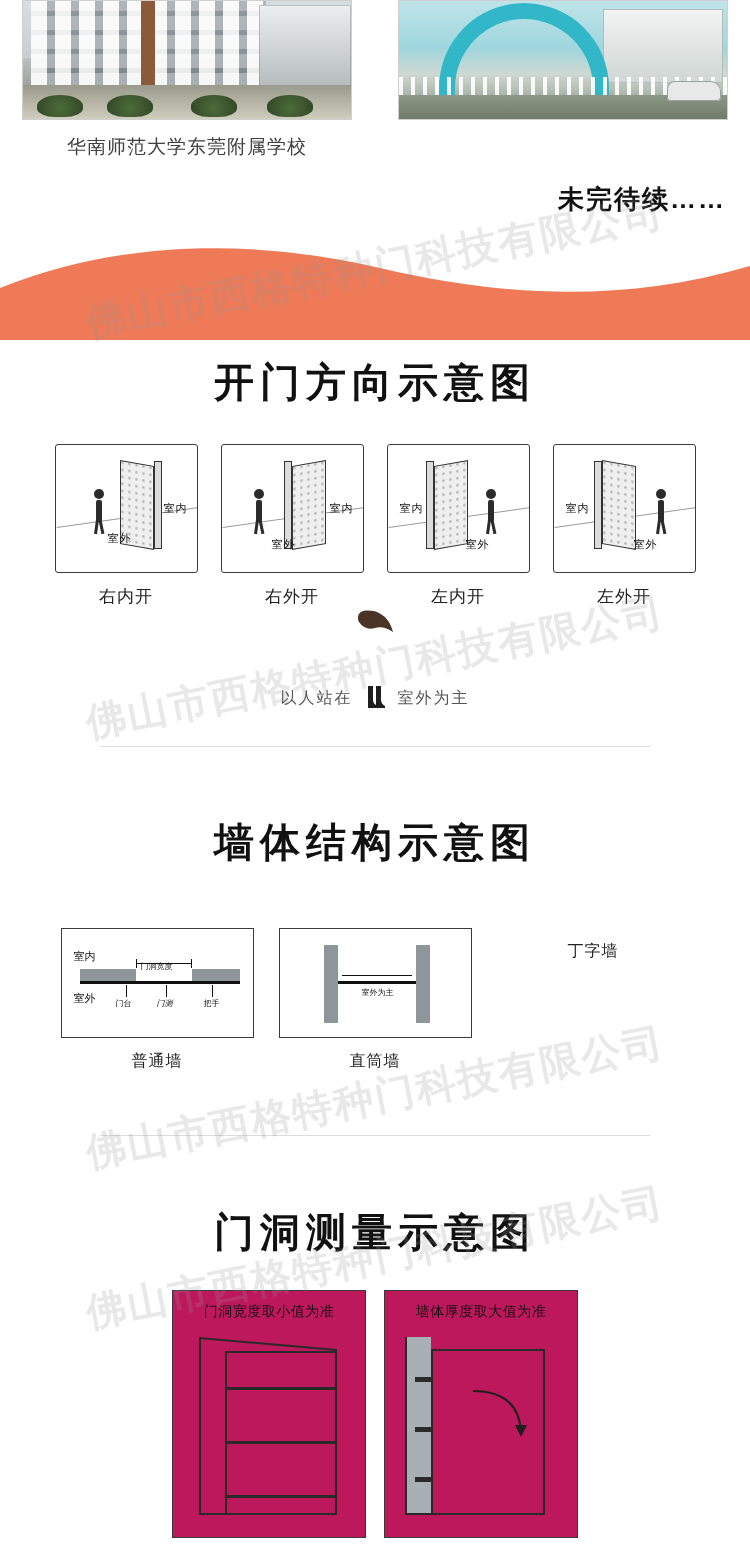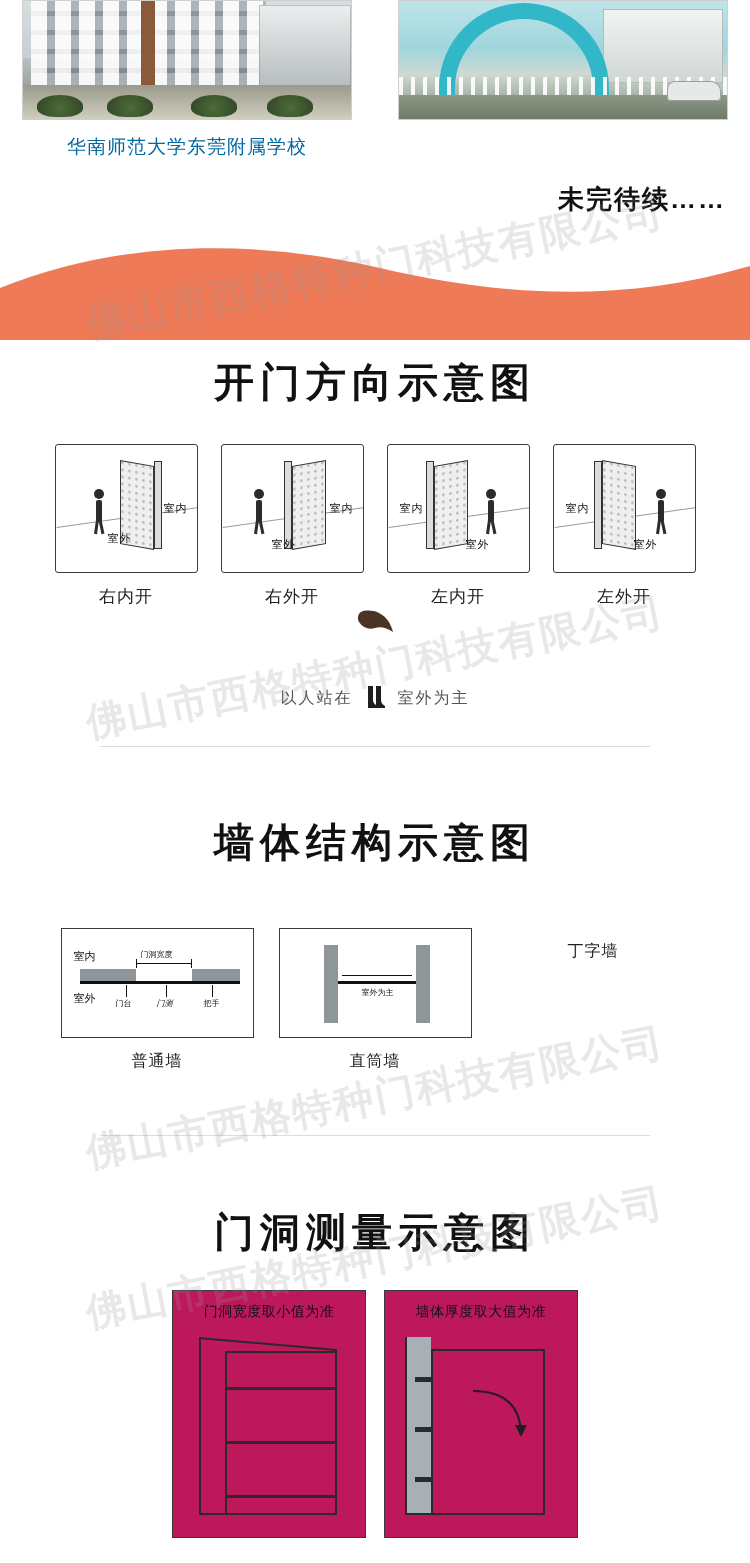--- a/index.html
+++ b/index.html
@@ -130,21 +130,21 @@
   }
   .photo-kinder .car {
     position: absolute;
     right: 6px; bottom: 18px; width: 54px; height: 20px;
     background: #e7e9e8;
     border-radius: 8px 10px 4px 4px;
     box-shadow: inset 0 0 0 1px #9aa0a0;
   }
   .case-caption {
     font-size: 19px;
-    color: #0369a1;
+    color: #404040;
     margin-top: 14px;
     letter-spacing: 1px;
   }
 
   .to-be-continued {
     position: absolute;
     top: 182px;
     right: 24px;
     font-size: 26px;
     font-weight: bold;
@@ -484,21 +484,21 @@
       <div class="wseg" style="left:130px; top:40px; width:48px; height:12px;"></div>
       <div class="wline" style="left:18px; top:52px; width:160px; height:3px;"></div>
       <div class="wline" style="left:74px; top:34px; width:56px; height:1px;"></div>
       <div class="wline" style="left:74px; top:30px; width:1px; height:9px;"></div>
       <div class="wline" style="left:129px; top:30px; width:1px; height:9px;"></div>
       <div class="wline" style="left:64px; top:56px; width:1px; height:12px;"></div>
       <div class="wline" style="left:104px; top:56px; width:1px; height:12px;"></div>
       <div class="wline" style="left:150px; top:56px; width:1px; height:12px;"></div>
       <div class="wtxt" style="left:12px; top:20px; font-size:11px;">室内</div>
       <div class="wtxt" style="left:12px; top:62px; font-size:11px;">室外</div>
-      <div class="wtxt" style="left:79px; top:20px;">门洞宽度</div>
+      <div class="wtxt" style="left:79px; top:32px;">门洞宽度</div>
       <div class="wtxt" style="left:54px; top:69px;font-family:Liberation Serif, serif;">门台</div>
       <div class="wtxt" style="left:95px; top:69px;font-style:italic;">门测</div>
       <div class="wtxt" style="left:142px; top:69px;">把手</div>
     </div>
     <div class="wall-caption">普通墙</div>
   </div>
 
   <div class="wall-cell">
     <div class="wall-box">
       <div class="wseg" style="left:44px; top:16px; width:14px; height:78px;"></div>

